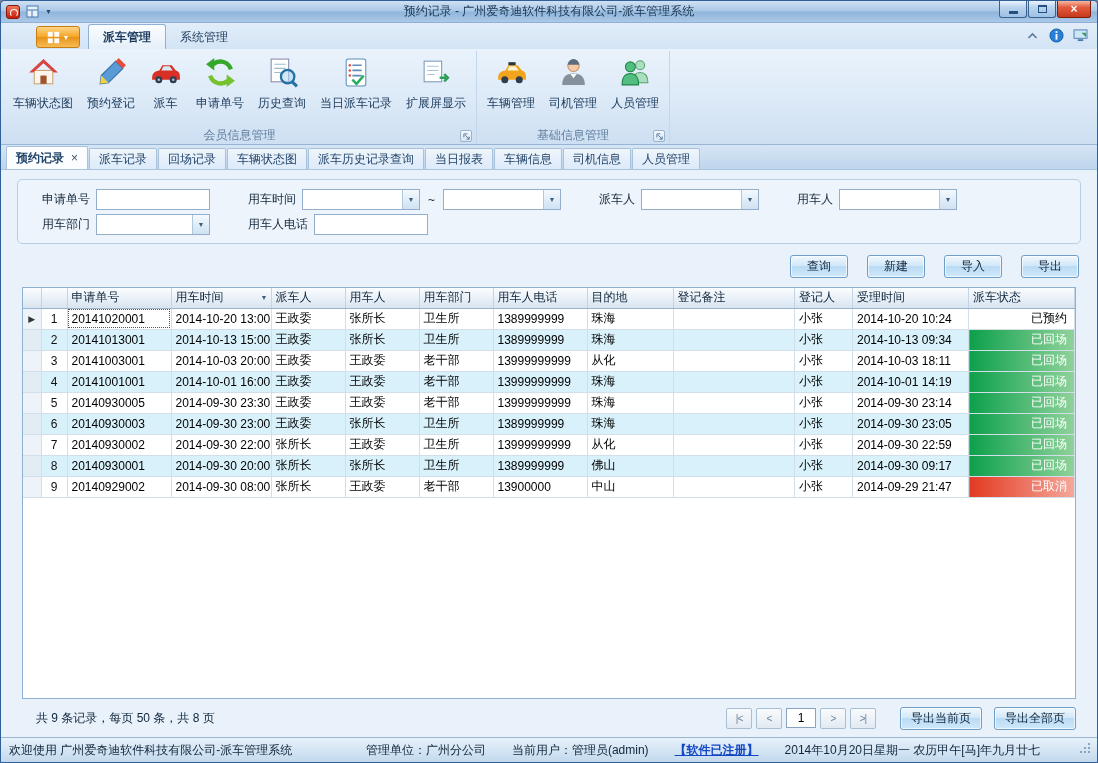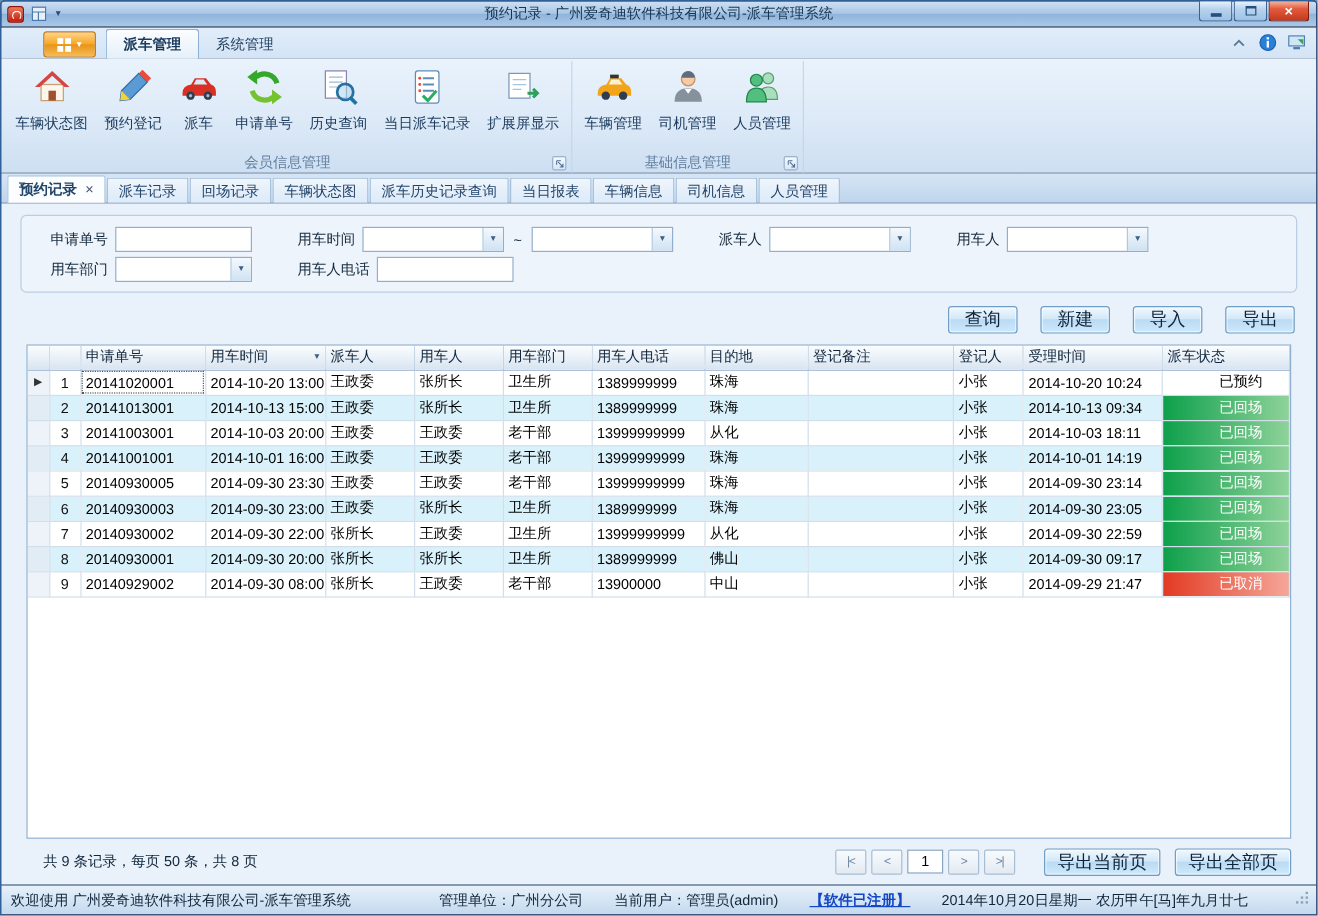--- a/index.html
+++ b/index.html
@@ -1,20 +1,20 @@
 <!DOCTYPE html>
 <html><head>
 <meta charset="utf-8">
 <style>
   * { box-sizing: border-box; margin: 0; padding: 0; }
   html,body { width:1098px; height:763px; overflow:hidden; }
   body { font-family:"Liberation Sans","DejaVu Sans",sans-serif; font-size:12px; color:#1b3a5c; background:#6b8cae; }
 
   .window { width:1098px; height:763px; border:1px solid #30609a; border-radius:4px 4px 0 0;
-            display:flex; flex-direction:column; background:#0f172a; overflow:hidden; }
+            display:flex; flex-direction:column; background:#c2410c; overflow:hidden; }
 
   
   .titlebar { height:22px; flex:0 0 22px; position:relative; display:flex; align-items:center;
               background:linear-gradient(#cfe0f3,#a9c7e7 48%,#8fb4db 52%,#abc9e8);
               border-radius:3px 3px 0 0; border-bottom:1px solid #8fb0d2; }
   .qat { display:flex; align-items:center; gap:4px; padding-left:5px; }
   .app-ico { width:14px; height:14px; border-radius:3px; background:linear-gradient(#f07a5a,#c41e0e);
              border:1px solid #8e1505; display:inline-block; position:relative; }
   .app-ico::after { content:""; position:absolute; left:3px; top:3px; width:6px; height:6px;
                     border:1.5px solid #fff; border-radius:50%; border-bottom-color:transparent; }
@@ -75,35 +75,35 @@
   .ftext { width:114px; height:21px; border:1px solid #92aecb; background:#fff; font:12px "Liberation Sans",sans-serif; padding:0 3px; }
   .combo { width:118px; height:21px; border:1px solid #92aecb; background:#fff; display:flex; align-items:stretch; }
   .cval { flex:1; }
   .cbtn { width:17px; display:flex; align-items:center; justify-content:center; font-size:7px; color:#3e5f80;
           background:linear-gradient(#f4f9fd,#cfe2f3); border-left:1px solid #b0c8de; }
   .tilde { margin:0 6px 0 0; color:#14283c; }
 
   .actionsrow { display:flex; justify-content:flex-end; gap:19px; margin:11px 2px 9px 0; }
   .btn { min-width:58px; height:23px; padding:0 10px; border:1px solid #6f9fc8; border-radius:3px; color:#0d2239;
          background:linear-gradient(#f0f8fe,#d3e8f8 45%,#b9dbf3 50%,#cfe8fb); display:flex; align-items:center;
-         justify-content:center; font-size:15px; box-shadow:inset 0 0 0 1px rgba(255,255,255,.65); }
+         justify-content:center; font-size:12px; box-shadow:inset 0 0 0 1px rgba(255,255,255,.65); }
 
   .gridwrap { flex:1; margin:0 5px; background:#fff; border:1px solid #8fb0d0; overflow:hidden; }
   table { width:100%; border-collapse:collapse; table-layout:fixed; font-size:12px; }
   th { height:20px; font-weight:normal; text-align:left; padding:0 4px; color:#10263c;
        background:linear-gradient(#fbfdfe,#e6eef7 60%,#d8e4f0); border-right:1px solid #c4d4e4;
        border-bottom:1px solid #9ab4d0; white-space:nowrap; overflow:hidden; position:relative; }
   td { height:21px; padding:0 4px; border-right:1px solid #d2dfeb; border-bottom:1px solid #d2dfeb;
        white-space:nowrap; overflow:hidden; color:#000; }
   tr.alt td { background:#d8f1fb; }
   td.ind { background:#eef3f9; text-align:center; font-size:9px; color:#333; padding:0; }
   tr.alt td.ind { background:#e2ecf5; }
   td.num { text-align:center; color:#111; }
   td.focus { outline:1px dotted #555; outline-offset:-2px; background:#fff !important; }
-  td.status { text-align:right; padding-right:22px; }
+  td.status { text-align:right; padding-right:7px; }
   td.status.returned { background:linear-gradient(to right,#0da04b,#8fd29a); color:#fff; }
   td.status.cancelled { background:linear-gradient(to right,#e23a22,#f5a79a); color:#fff; }
   td.status.reserved { color:#000; }
   .sort { position:absolute; right:3px; top:6px; font-size:7px; color:#3e5f80; }
 
   .gridfooter { flex:0 0 38px; display:flex; align-items:center; margin:0 5px; }
   .summary { margin-left:14px; color:#10263c; }
   .pager { margin-left:auto; display:flex; align-items:center; gap:4px; }
   .pbtn { width:26px; height:21px; border:1px solid #a8bed2; border-radius:2px; color:#6c849c;
           background:linear-gradient(#f8fbfd,#e2eaf2); display:flex; align-items:center; justify-content:center;

